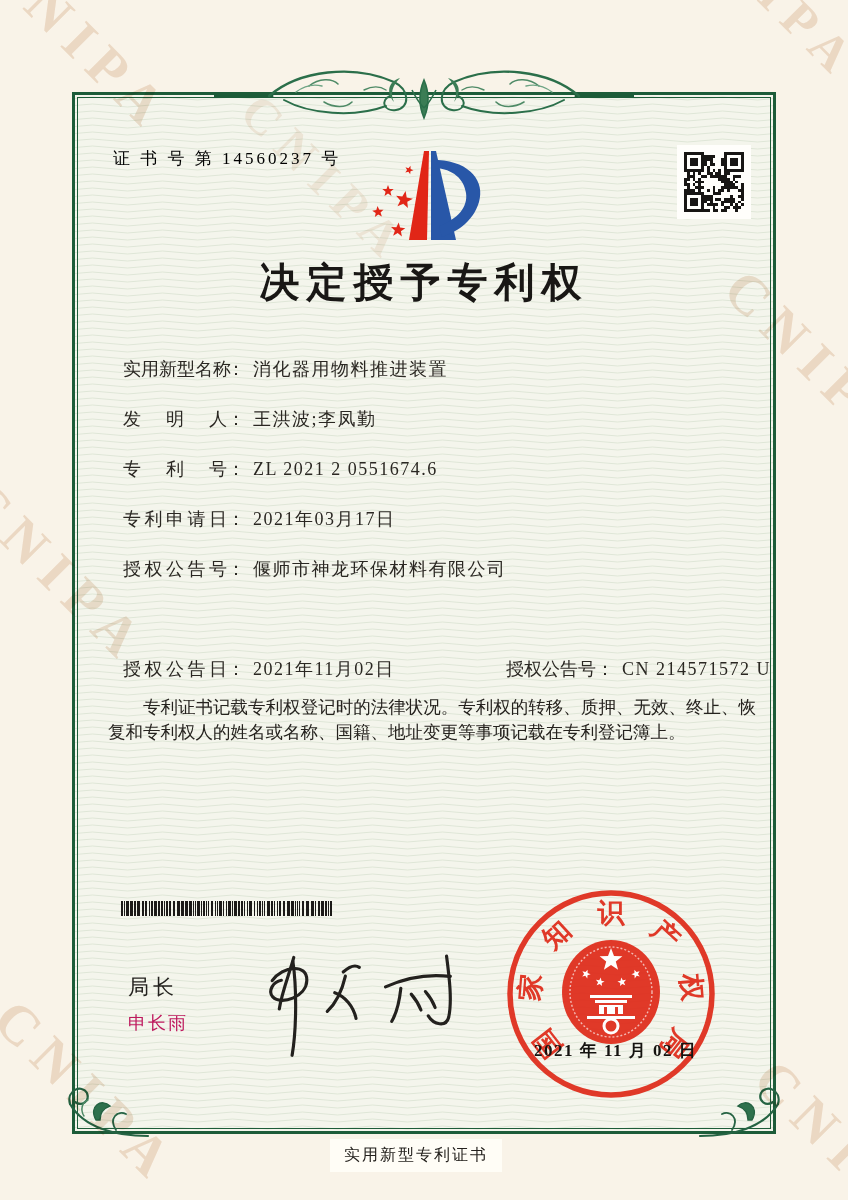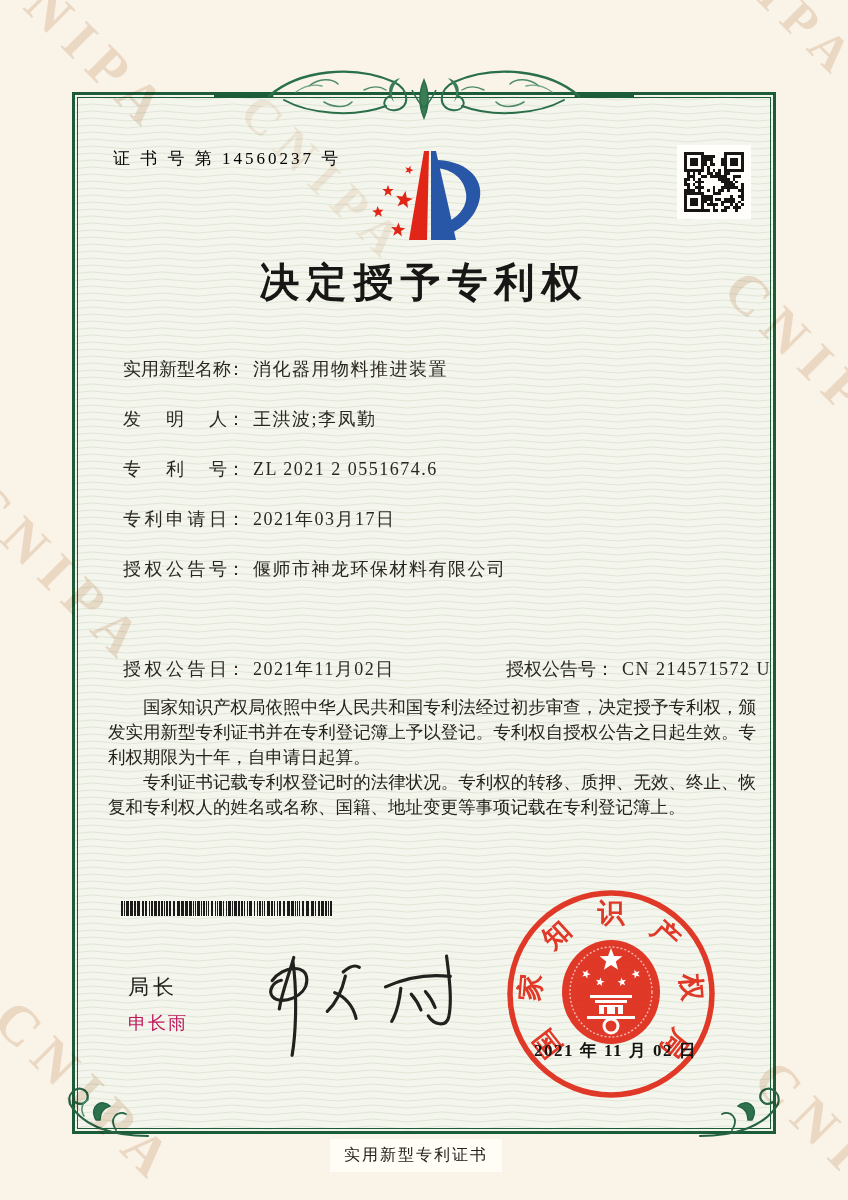--- a/index.html
+++ b/index.html
@@ -613,21 +613,20 @@
     </div>
 
     <div class="field-row" style="top:562px;width:633px;">
       <span class="f-label">授权公告日</span><span class="f-colon">：</span><span class="f-value">2021年11月02日</span>
       <span class="grant-right">
         <span>授权公告号</span><span class="f-colon">：</span><span class="f-value">CN 214571572 U</span>
       </span>
     </div>
 
     <div class="law-text">
-      <p>国家知识产权局依照中华人民共和国专利法经过初步审查，决定授予专利权，颁发实用新型专利证书并在专利登记簿上予以登记。专利权自授权公告之日起生效。专利权期限为十年，自申请日起算。</p>
       <p>专利证书记载专利权登记时的法律状况。专利权的转移、质押、无效、终止、恢复和专利权人的姓名或名称、国籍、地址变更等事项记载在专利登记簿上。</p>
     </div>
 
     <div class="barcode" id="barcode">
         <i style="width: 2px; margin-right: 1px;"></i>
         <i style="width: 1px; margin-right: 1px;"></i>
         <i style="width: 3px; margin-right: 1px;"></i>
         <i style="width: 3px; margin-right: 1px;"></i>
         <i style="width: 2px; margin-right: 1px;"></i>
         <i style="width: 3px; margin-right: 2px;"></i>

